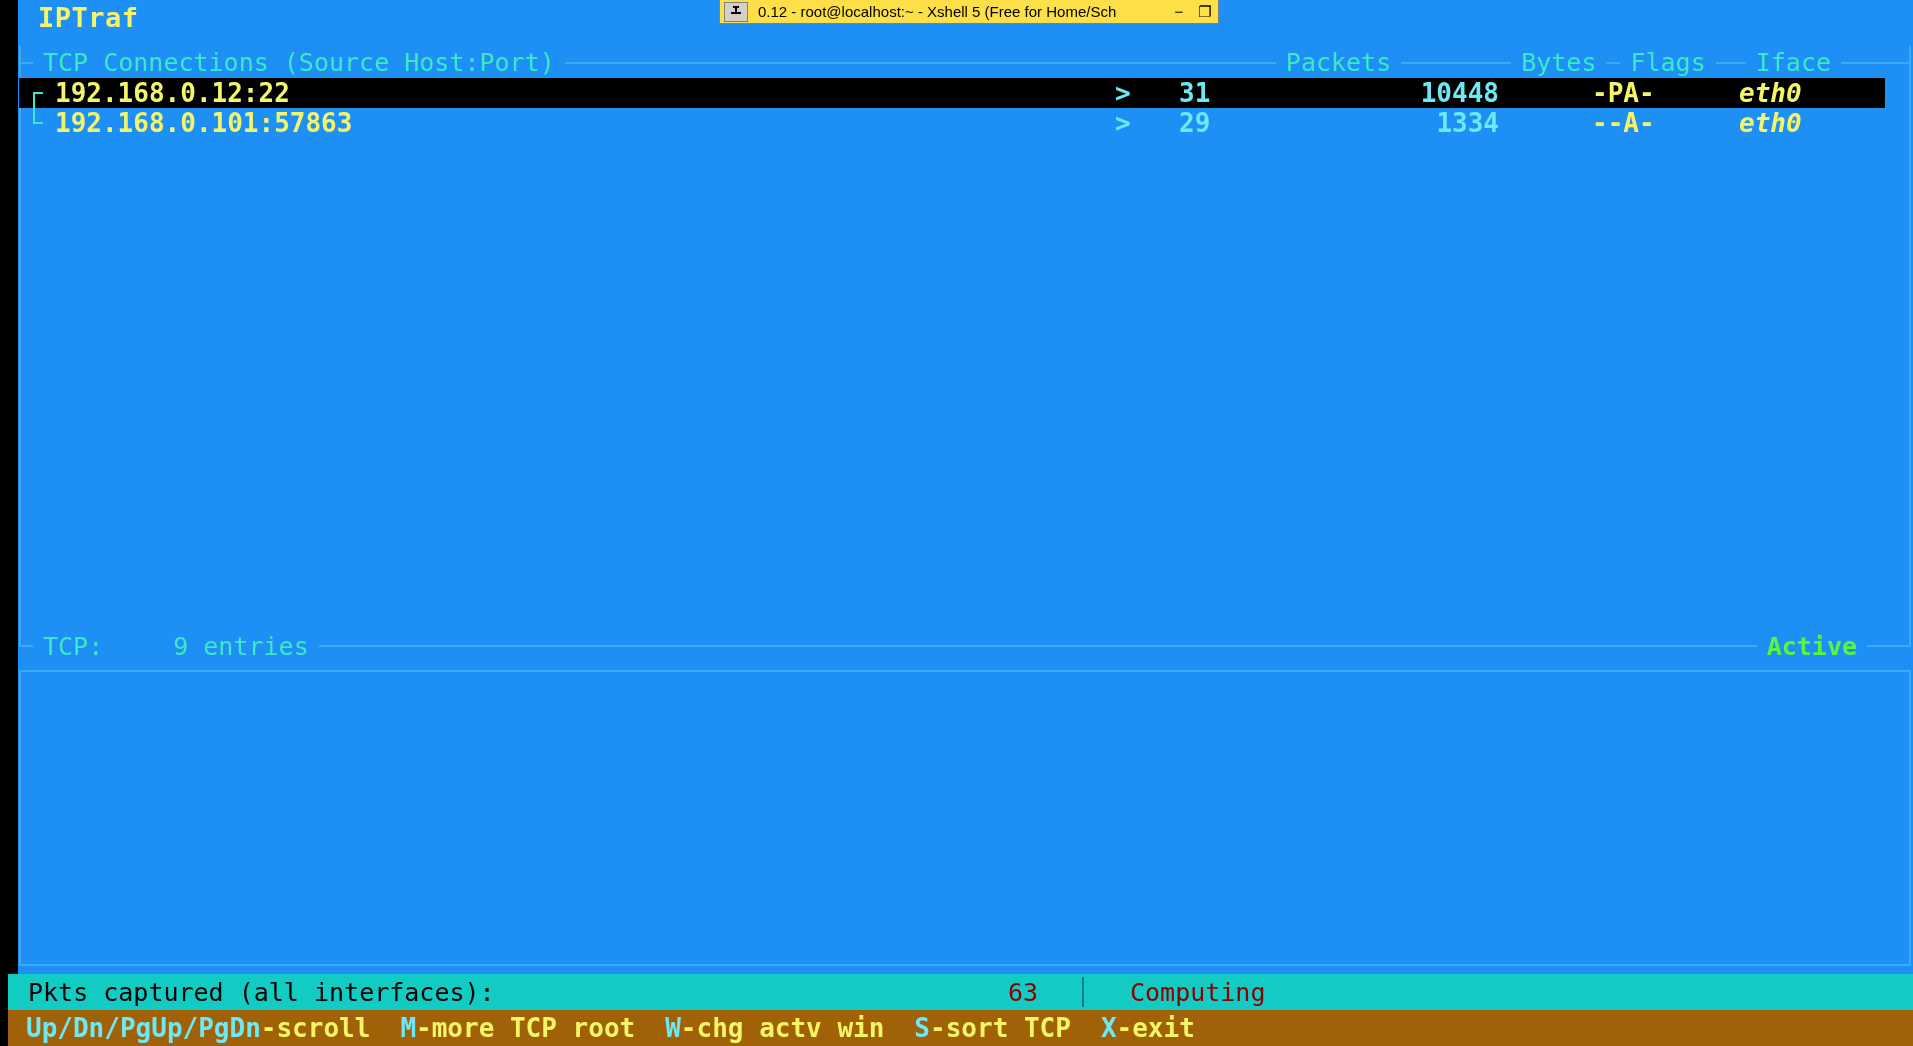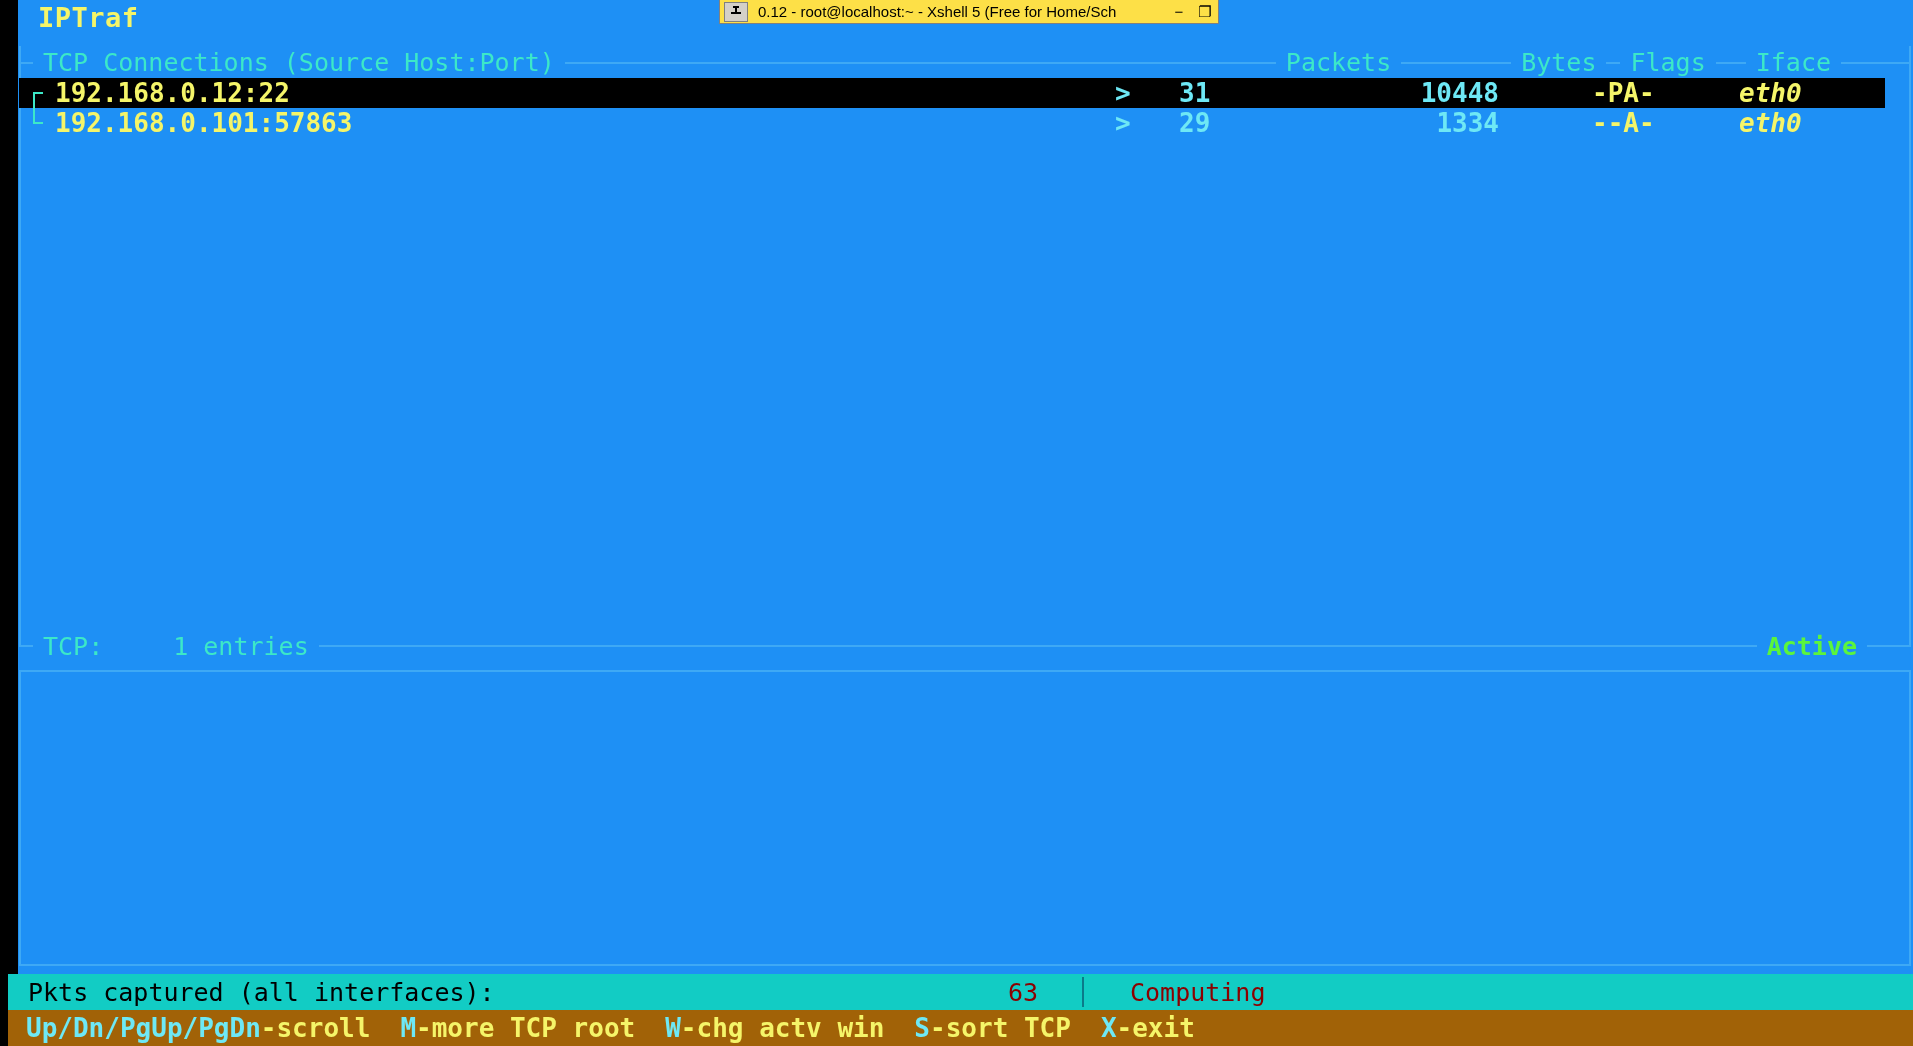--- a/index.html
+++ b/index.html
@@ -344,21 +344,21 @@
         <div class="c-bytes">1334</div>
         <div class="c-flags">--A-</div>
         <div class="c-iface">eth0</div>
       </div>
 
     </div>
 
     <div class="entries-row">
       <div class="hdr-dash" style="width:14px"></div>
       <div class="ent-label">TCP:</div>
-      <div class="ent-count">1 entries</div>
+      <div class="ent-count">9 entries</div>
       <div class="hdr-dash grow"></div>
       <div class="ent-label active">Active</div>
       <div class="hdr-dash" style="width:44px"></div>
     </div>
   </div>
 
   <div class="panel-lower"></div>
 
   <div class="status-bar">
     <div class="status-caption">Pkts captured (all interfaces):</div>

